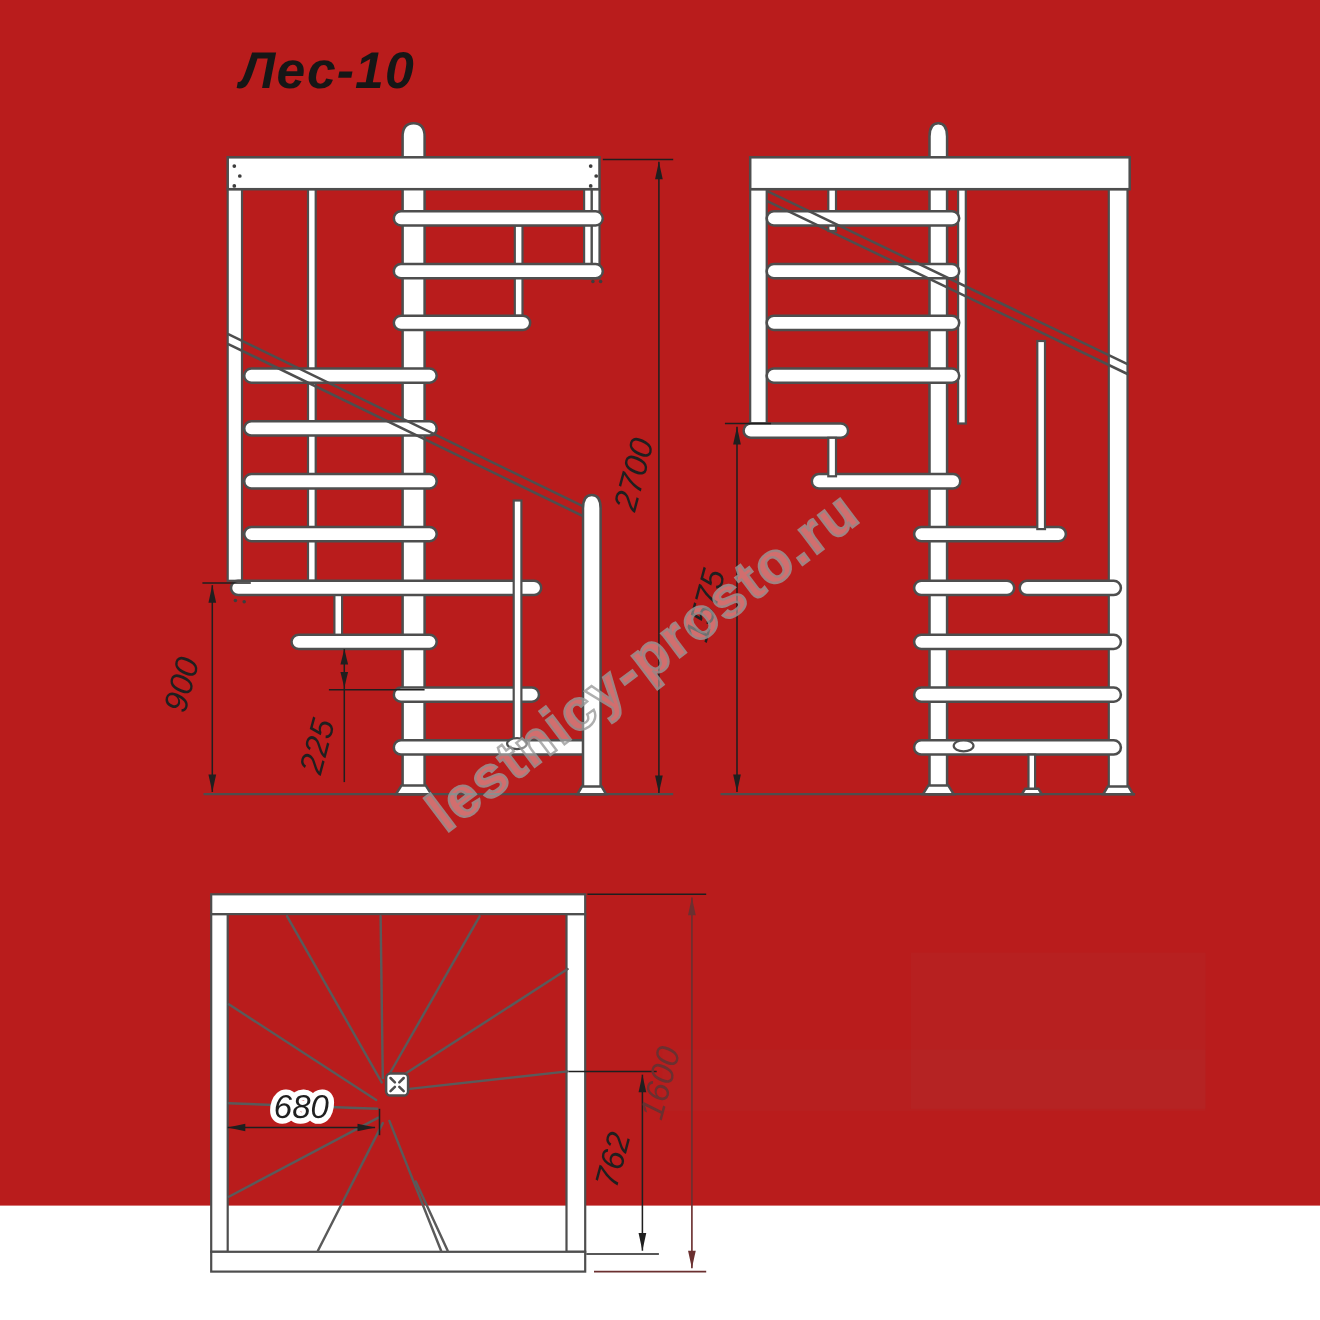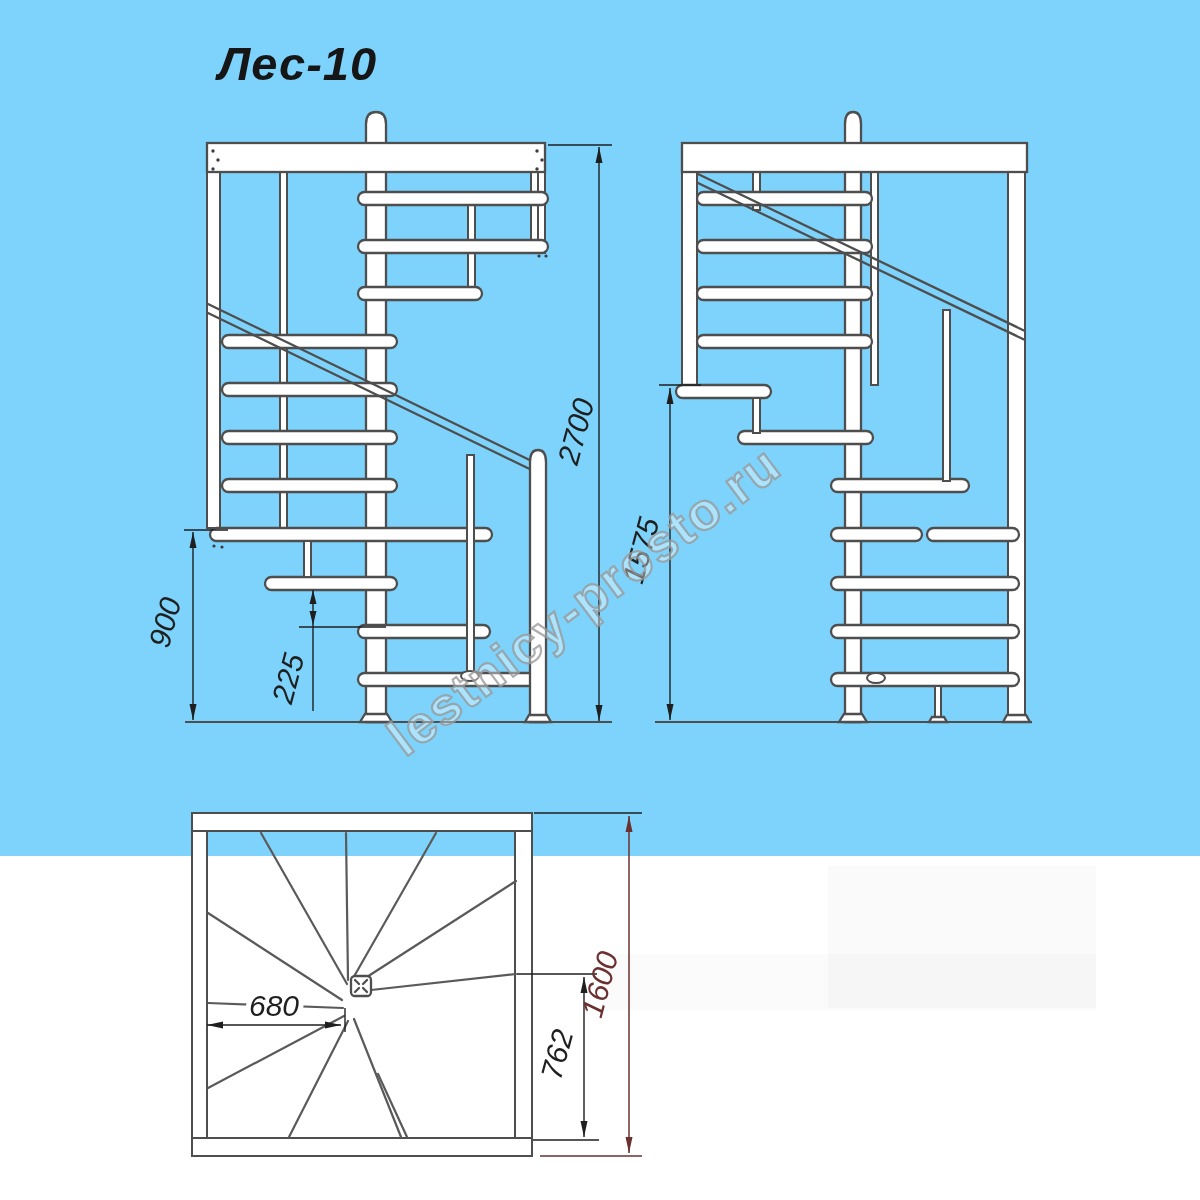--- a/index.html
+++ b/index.html
@@ -1,17 +1,17 @@
 <!DOCTYPE html>
 <html><head>
 <meta charset="utf-8">
 <style>
   html,body{margin:0;padding:0;background:#ffffff;}
   body{width:1200px;height:1200px;overflow:hidden;font-family:"Liberation Sans",sans-serif;}
-  .drawing-wrap{position:relative;width:1200px;height:856px;background:#7dd3fc;}
+  .drawing-wrap{position:relative;width:1200px;height:1096px;background:#b91c1c;}
   svg{display:block;}
   
   .s  {stroke:#4e4e4e;stroke-width:2.3;fill:none;stroke-linecap:round;}
   .sw {stroke:#4e4e4e;stroke-width:2.3;fill:#ffffff;}
   .swt{stroke:#4e4e4e;stroke-width:2;fill:#ffffff;}
   .fl {stroke:#4e4e4e;stroke-width:2;fill:none;}
   .tl {stroke:#5a5a5a;stroke-width:2.2;fill:none;stroke-linecap:round;}
   
   .d  {stroke:#1f1f1f;stroke-width:1.4;fill:none;}
   .da {fill:#1f1f1f;stroke:none;}

